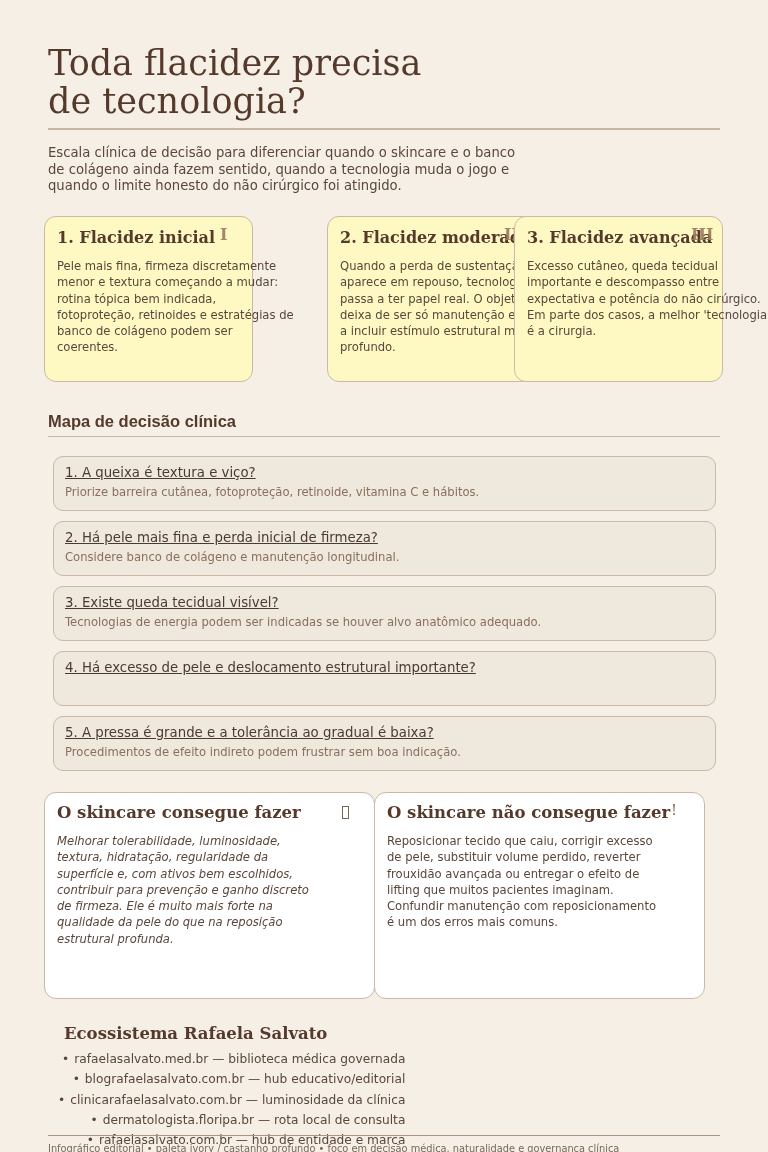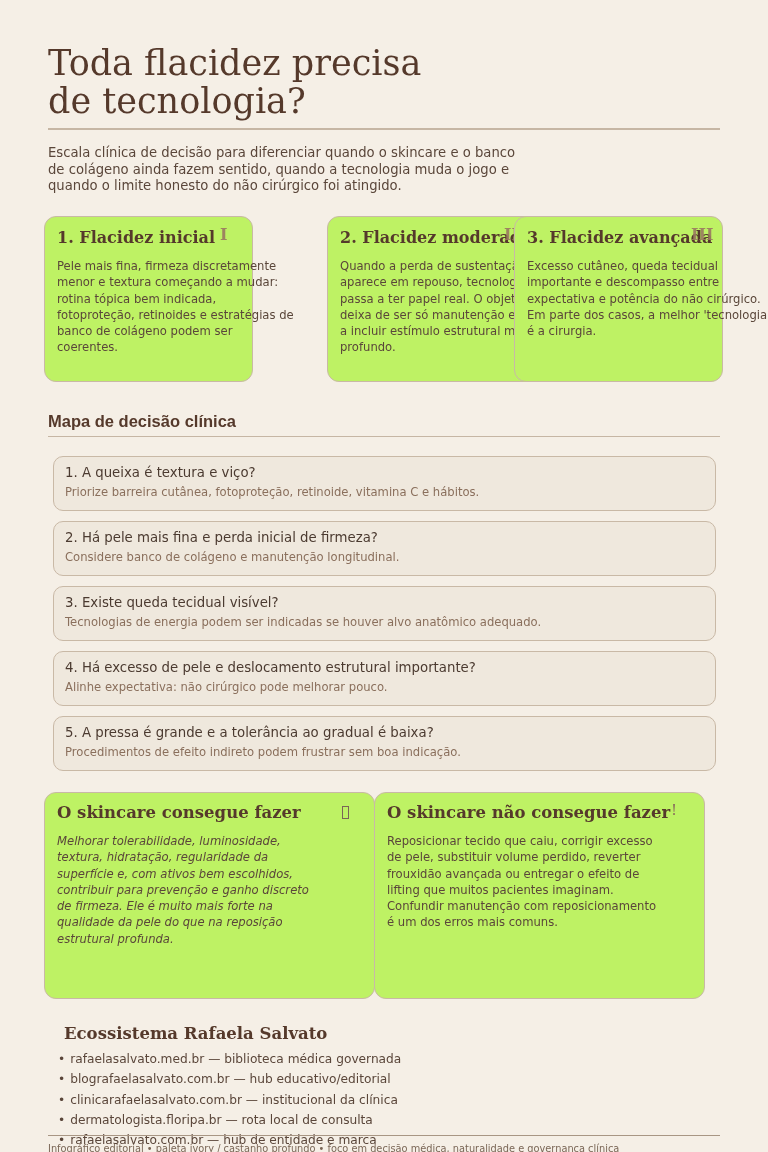--- a/index.html
+++ b/index.html
@@ -15,21 +15,21 @@
       margin: 0; font-family: "DejaVu Serif", serif; font-weight: normal;
       font-size: 35px; line-height: 38px; color: #55392b;
     }
     .rule { position: absolute; height: 2px; background: #c6b6a4; }
     .intro {
       position: absolute; left: 48px; top: 145px; width: 470px;
       font-size: 13.2px; line-height: 16.5px; color: #5a463a; margin: 0;
     }
     .level-card {
       position: absolute; top: 216px; width: 209px; height: 166px;
-      background: #bef264; border: 1px solid #c9b9a6; border-radius: 12px;
+      background: #fef9c3; border: 1px solid #c9b9a6; border-radius: 12px;
       box-sizing: border-box;
     }
     .level-card .lc-title {
       position: absolute; left: 12px; top: 11px; white-space: nowrap;
       font-family: "DejaVu Serif", serif; font-weight: bold; font-size: 16px;
       color: #55392b;
     }
     .level-card .lc-numeral {
       position: absolute; top: 8px; font-family: "DejaVu Serif", serif;
       font-weight: bold; font-size: 16px; color: #9a7a60; opacity: 0.9;
@@ -43,29 +43,29 @@
       font-family: Liberation Sans, sans-serif; font-weight: bold; font-size: 16.5px;
       color: #55392b;
     }
     .decision {
       position: absolute; left: 53px; width: 663px; height: 55px;
       background: #efe8dd; border: 1px solid #c9b9a6; border-radius: 10px;
       box-sizing: border-box;
     }
     .decision .q {
       position: absolute; left: 11px; top: 8px; font-size: 13.3px;
-      color: #4b3a30; white-space: nowrap;
+      color: #4b3a30; white-space: nowrap; text-decoration: underline;
     }
     .decision .a {
       position: absolute; left: 11px; top: 28px; font-size: 11.6px;
       color: #8a6f5c; white-space: nowrap;
     }
     .cap-card {
       position: absolute; top: 792px; width: 331px; height: 207px;
-      background: #bef264; border: 1px solid #c9b9a6; border-radius: 12px;
+      background: #ffffff; border: 1px solid #c9b9a6; border-radius: 12px;
       box-sizing: border-box;
     }
     .cap-card .cc-title {
       position: absolute; left: 12px; top: 10px; font-family: "DejaVu Serif", serif;
       font-weight: bold; font-size: 16.5px; color: #55392b; white-space: nowrap;
     }
     .cap-card .cc-icon {
       position: absolute; top: 8px; font-size: 15px; color: #8a6f5c;
       font-family: "DejaVu Serif", serif;
     }
@@ -80,21 +80,21 @@
     .eco-title {
       position: absolute; left: 64px; top: 1024px; margin: 0;
       font-family: "DejaVu Serif", serif; font-weight: bold; font-size: 16.5px;
       color: #55392b;
     }
     .eco-list {
       position: absolute; left: 58px; top: 1049px; margin: 0; padding: 0;
       list-style: none;
     }
     .eco-list li {
-      font-size: 12.2px; line-height: 20.3px; color: #5a463a; white-space: nowrap;
+      font-size: 12.2px; line-height: 20.3px; color: #5a463a; white-space: nowrap; text-align: right;
     }
     .eco-list li .bullet { margin-right: 5px; }
     .footer-rule { left: 48px; top: 1135px; width: 672px; height: 1px; background: #a89684; }
     .footer {
       position: absolute; left: 48px; top: 1143px; font-size: 9.8px;
       color: #7a6656; white-space: nowrap; margin: 0;
     }
   </style>
 </head>
 <body>
@@ -131,21 +131,20 @@
 <div class="decision" style="top:521px;">
   <span class="q">2. Há pele mais fina e perda inicial de firmeza?</span>
   <span class="a">Considere banco de colágeno e manutenção longitudinal.</span>
 </div>
 <div class="decision" style="top:586px;">
   <span class="q">3. Existe queda tecidual visível?</span>
   <span class="a">Tecnologias de energia podem ser indicadas se houver alvo anatômico adequado.</span>
 </div>
 <div class="decision" style="top:651px;">
   <span class="q">4. Há excesso de pele e deslocamento estrutural importante?</span>
-  <span class="a">Alinhe expectativa: não cirúrgico pode melhorar pouco.</span>
 </div>
 <div class="decision" style="top:716px;">
   <span class="q">5. A pressa é grande e a tolerância ao gradual é baixa?</span>
   <span class="a">Procedimentos de efeito indireto podem frustrar sem boa indicação.</span>
 </div>
 
 <div class="cap-card" style="left:44px;">
   <span class="cc-title">O skincare consegue fazer</span>
   <span class="cc-icon" style="left:297px; top:12px;"><span class="tofu"></span></span>
   <p class="cc-body" style="width:255px;font-style:italic;">Melhorar tolerabilidade, luminosidade, textura, hidratação, regularidade da superfície e, com ativos bem escolhidos, contribuir para prevenção e ganho discreto de firmeza. Ele é muito mais forte na qualidade da pele do que na reposição estrutural profunda.</p>
@@ -153,19 +152,19 @@
 <div class="cap-card" style="left:374px;">
   <span class="cc-title">O skincare não consegue fazer</span>
   <span class="cc-icon" style="left:296px;">!</span>
   <p class="cc-body" style="width:275px;">Reposicionar tecido que caiu, corrigir excesso de pele, substituir volume perdido, reverter frouxidão avançada ou entregar o efeito de lifting que muitos pacientes imaginam. Confundir manutenção com reposicionamento é um dos erros mais comuns.</p>
 </div>
 
 <h2 class="eco-title">Ecossistema Rafaela Salvato</h2>
 <ul class="eco-list">
   <li><span class="bullet">•</span><span>rafaelasalvato.med.br</span><span> — biblioteca médica governada</span></li>
   <li><span class="bullet">•</span><span>blografaelasalvato.com.br</span><span> — hub educativo/editorial</span></li>
-  <li><span class="bullet">•</span><span>clinicarafaelasalvato.com.br</span><span> — institucional da clínica</span></li>
+  <li><span class="bullet">•</span><span>clinicarafaelasalvato.com.br</span><span> — luminosidade da clínica</span></li>
   <li><span class="bullet">•</span><span>dermatologista.floripa.br</span><span> — rota local de consulta</span></li>
   <li><span class="bullet">•</span><span>rafaelasalvato.com.br</span><span> — hub de entidade e marca</span></li>
 </ul>
 
 <div class="rule footer-rule"></div>
 <p class="footer">Infográfico editorial • paleta ivory / castanho profundo • foco em decisão médica, naturalidade e governança clínica</p>
 
 </body></html>

